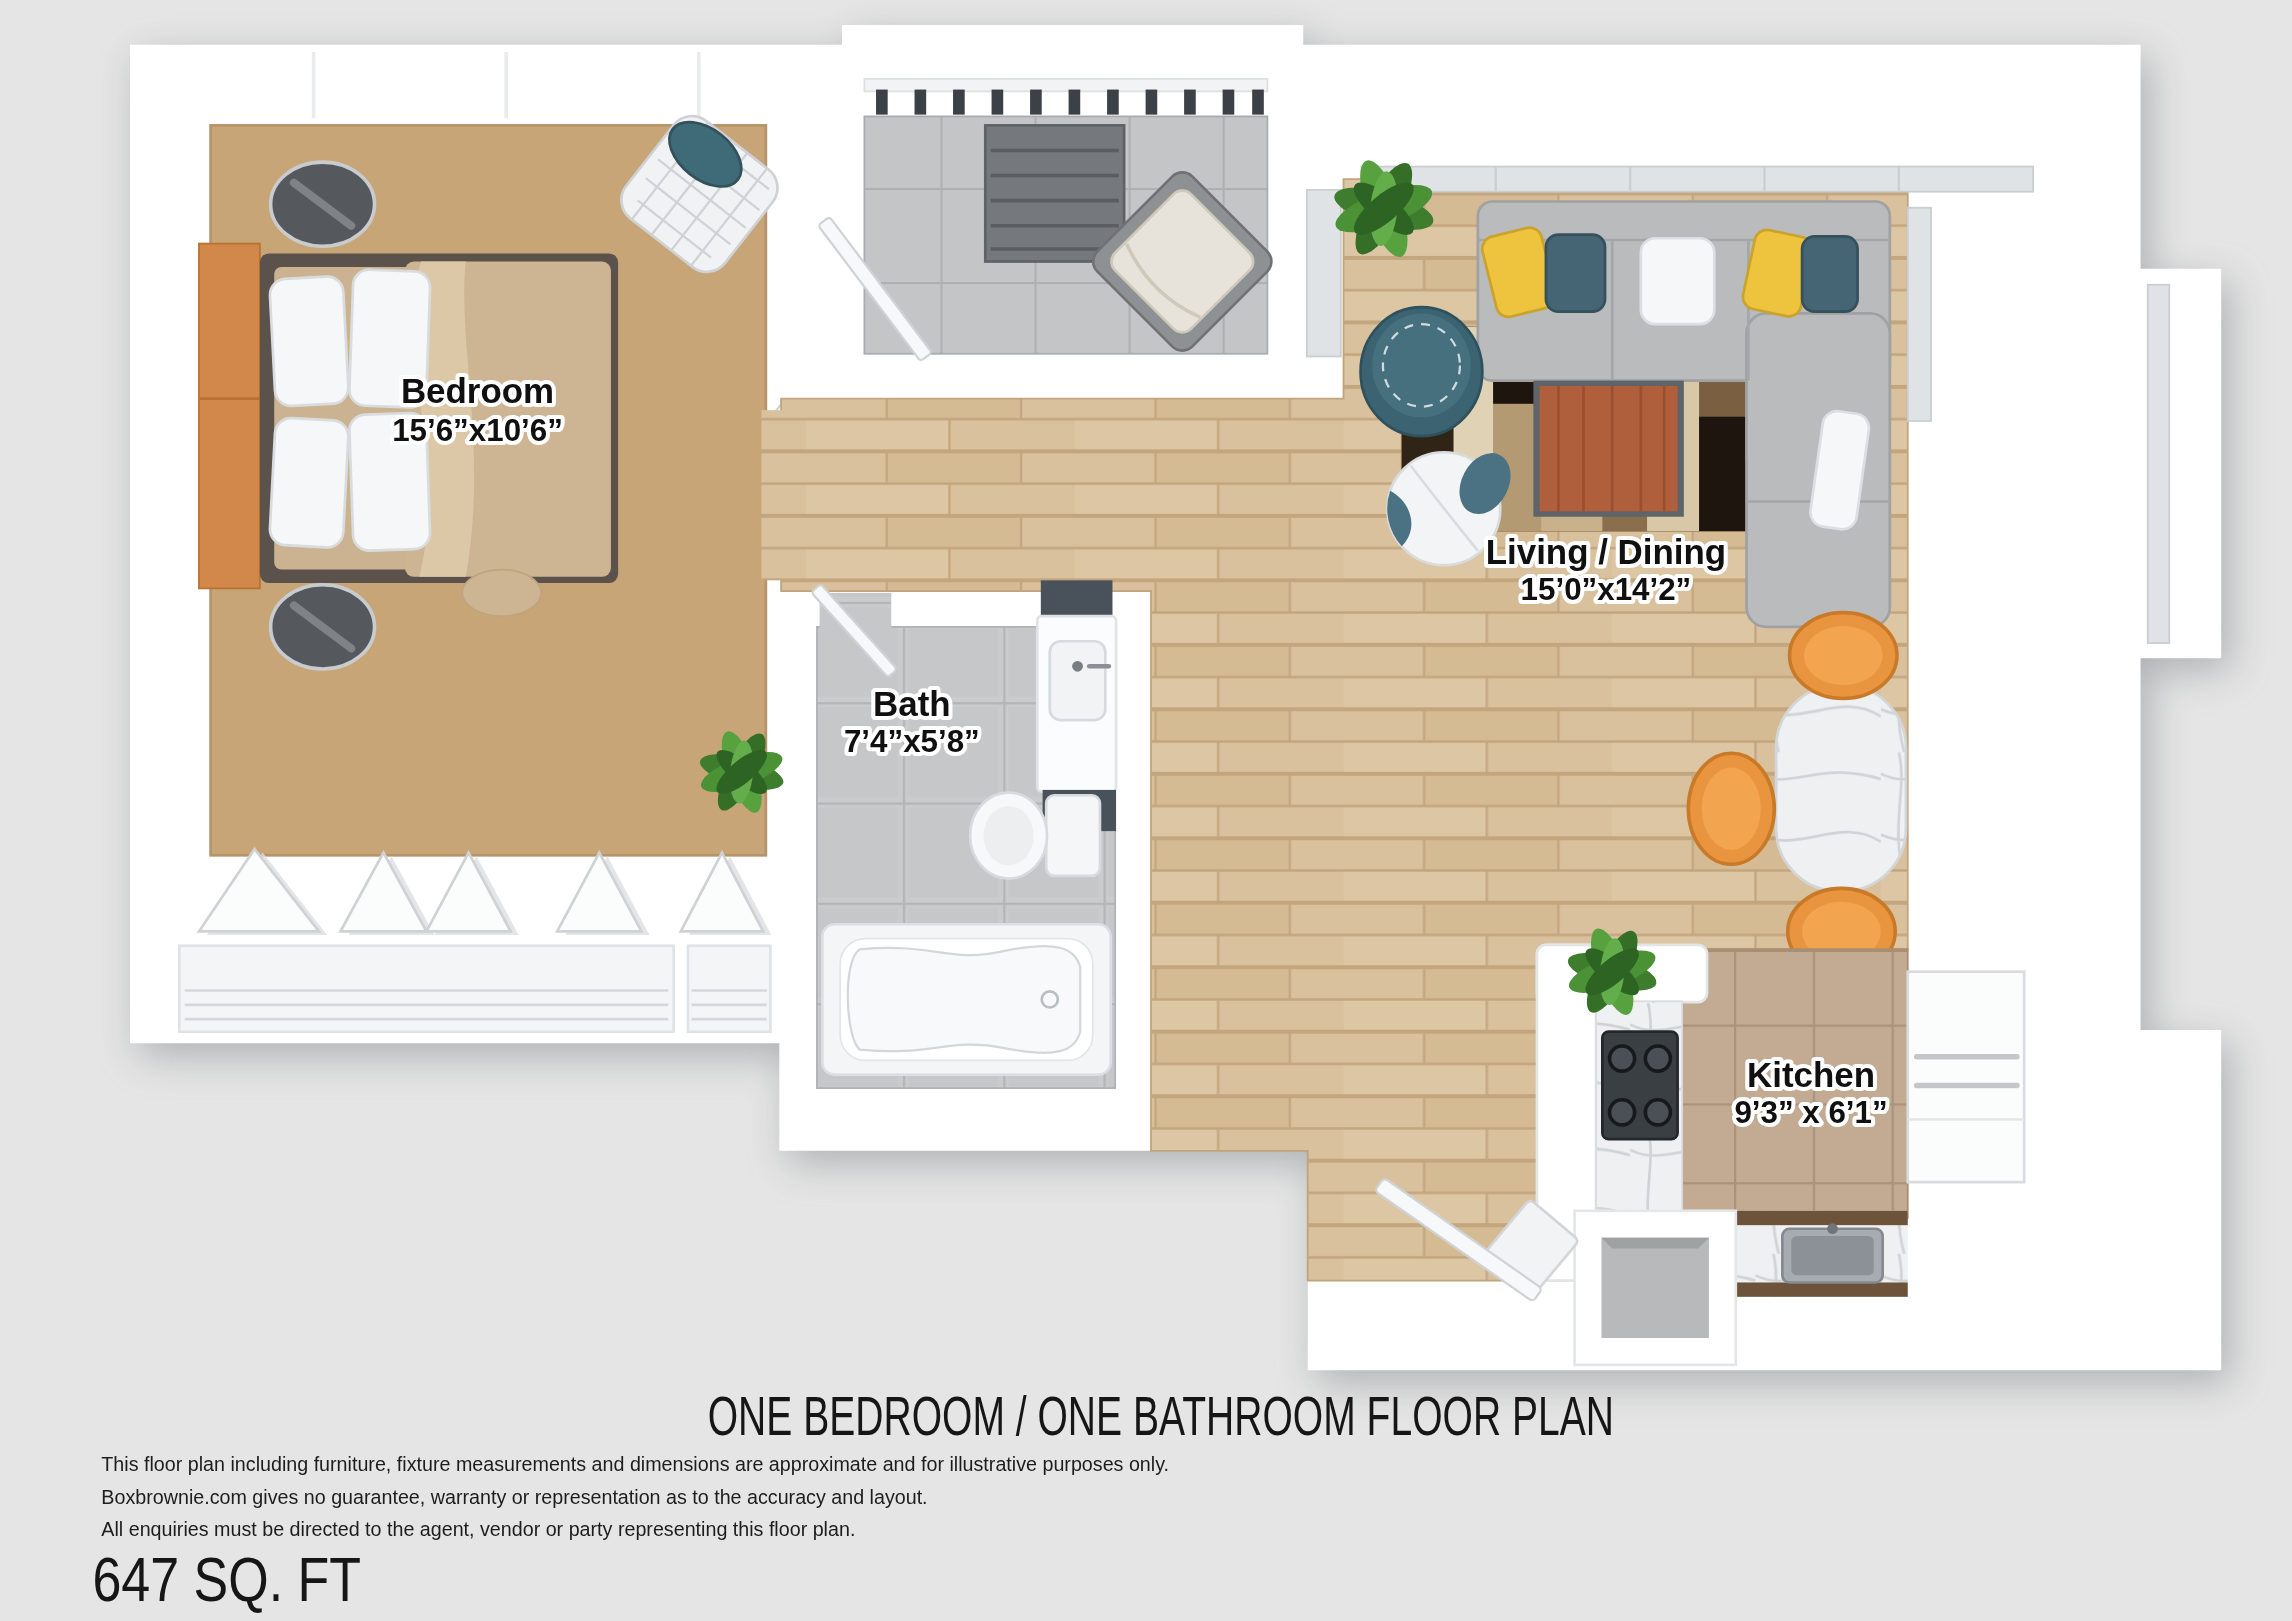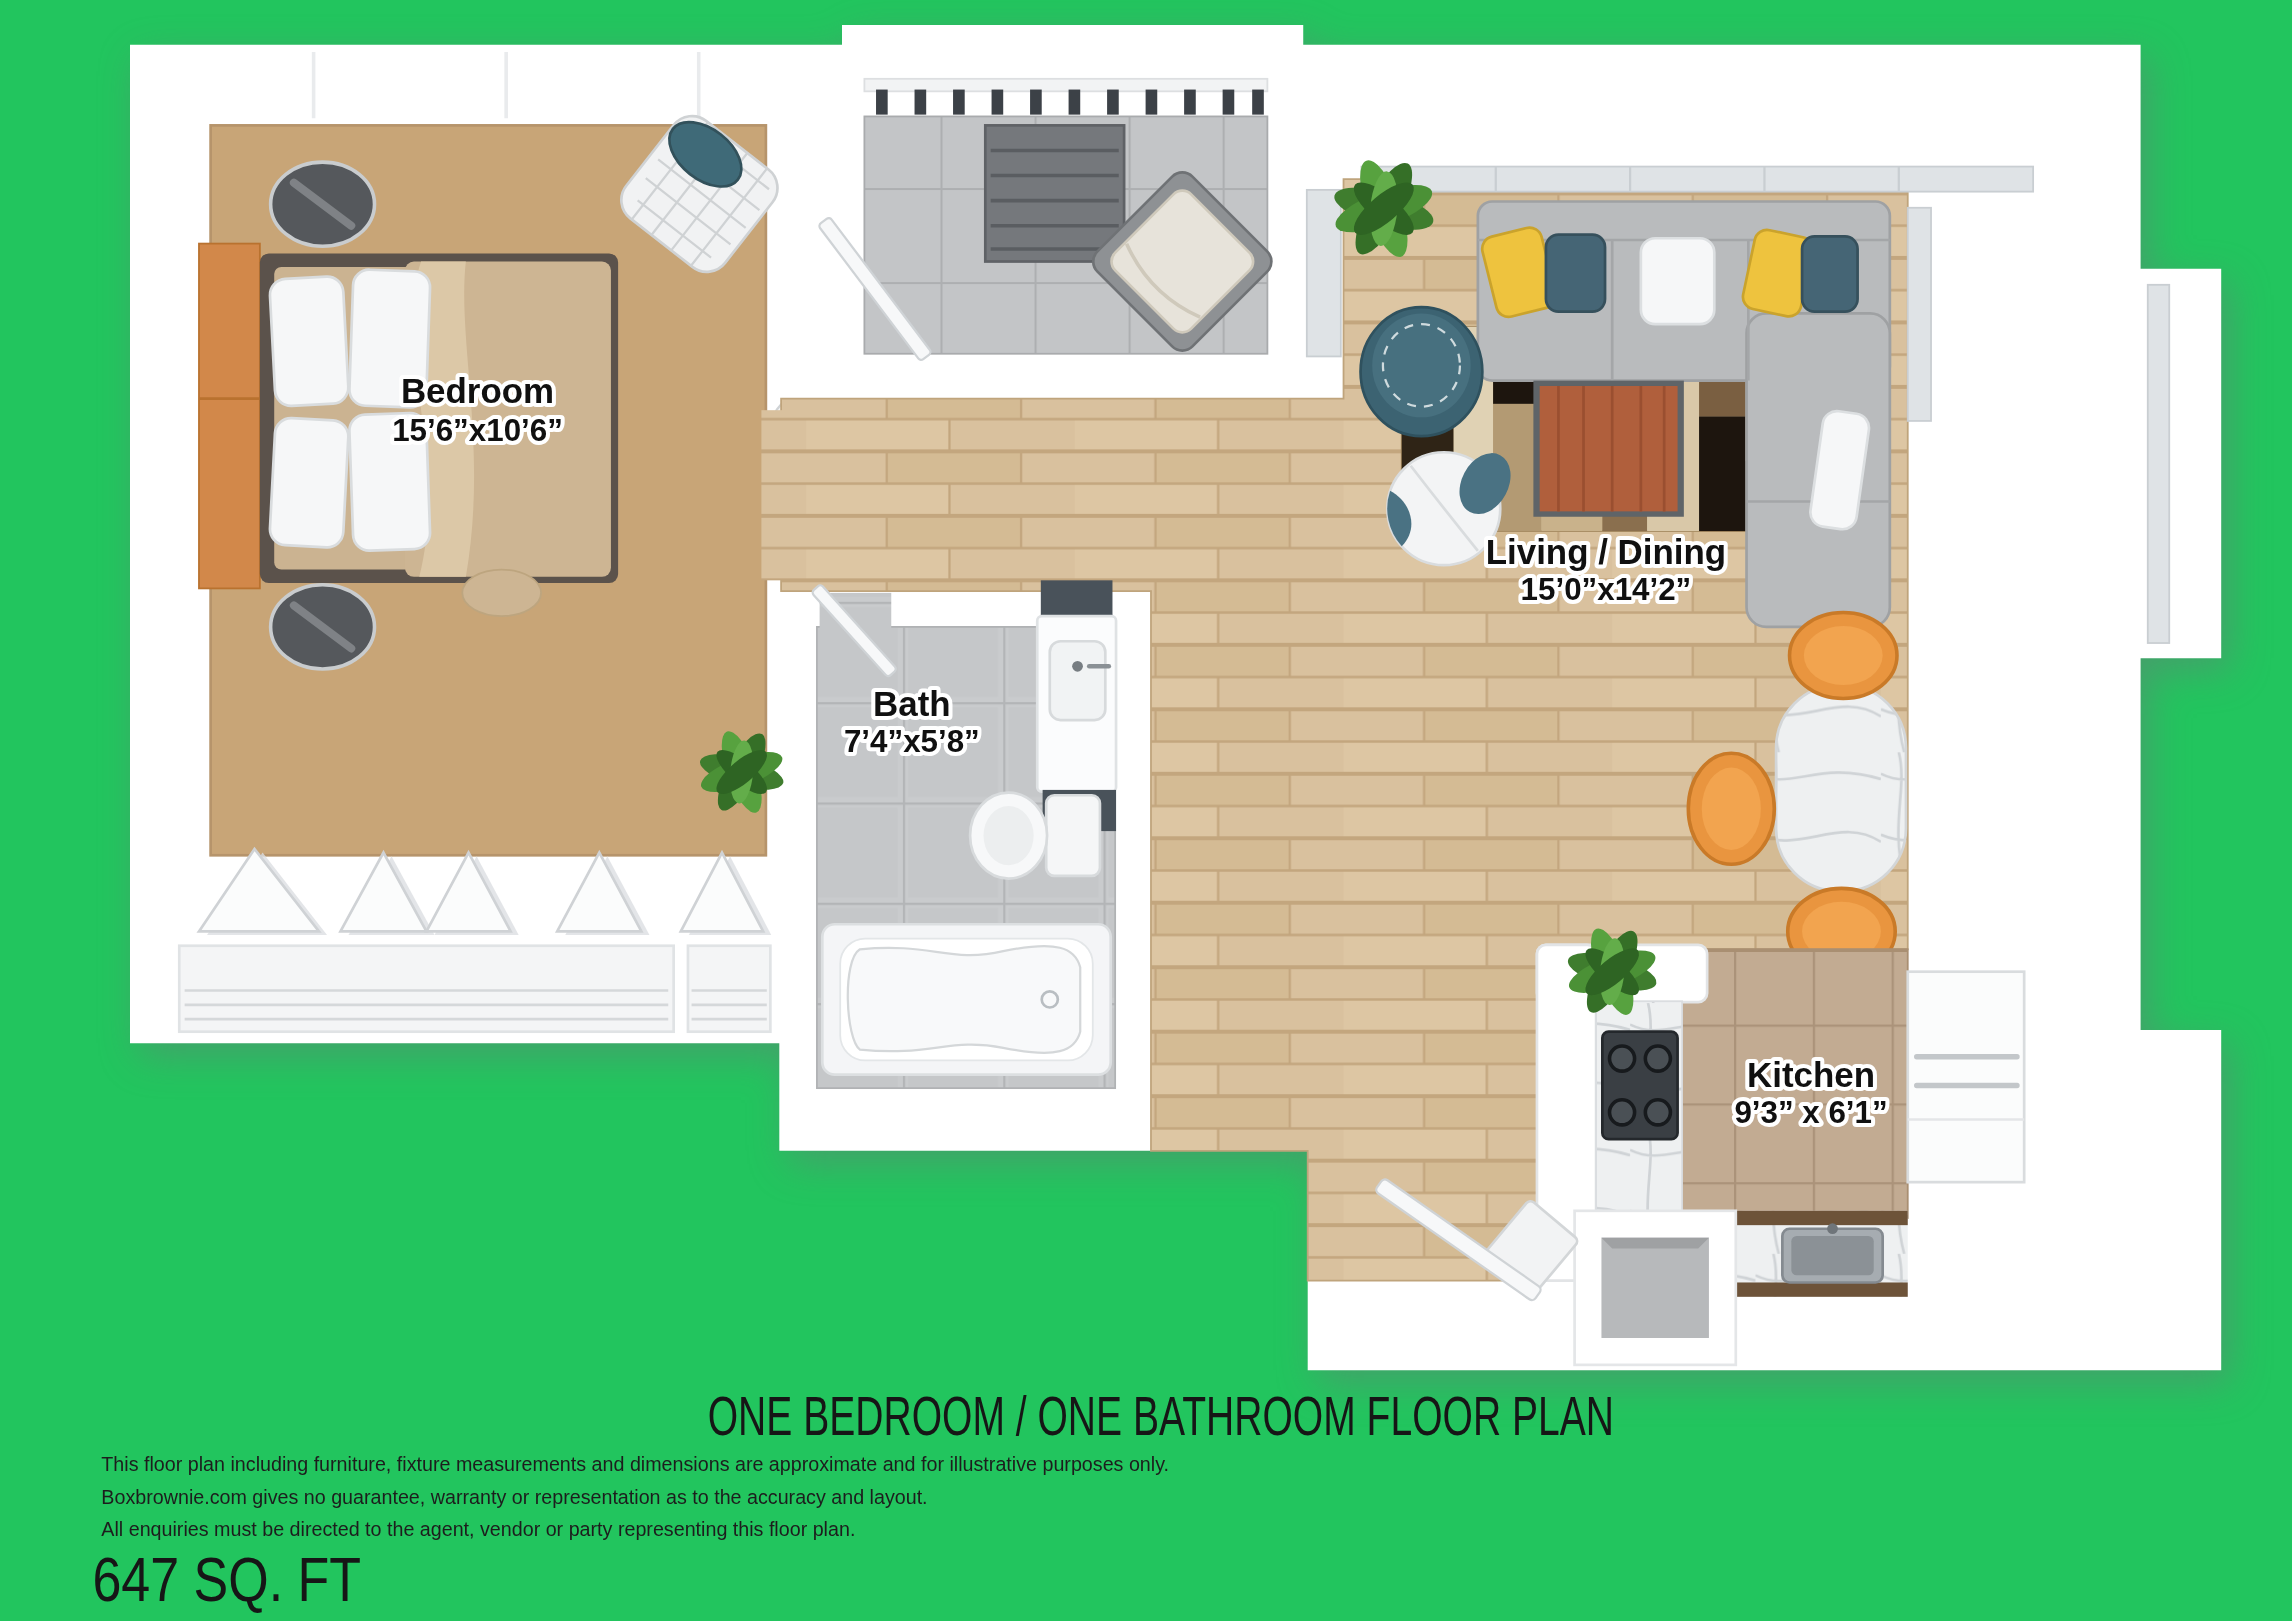--- a/index.html
+++ b/index.html
@@ -1,16 +1,16 @@
 <!DOCTYPE html>
 <html style="font-size:14.3px"><head>
 <meta charset="utf-8">
 <style>
   html,body{margin:0;padding:0;background:#ffffff;}
-  .canvas{position:relative;width:2293px;height:1621px;background:#22c55e;overflow:hidden;
+  .canvas{position:relative;width:2293px;height:1621px;background:#e5e5e5;overflow:hidden;
           font-family:"Liberation Sans", sans-serif;}
   svg{display:block}
   .footprint{filter:drop-shadow(10px 14px 22px rgba(110,115,122,.45));}
   text{font-family:"Liberation Sans", sans-serif;}
   .room-label{font-weight:bold;fill:#101010;stroke:#ffffff;stroke-width:9px;paint-order:stroke;
               stroke-linejoin:round;text-anchor:middle;}
   .room-name{font-size:39px;}
   .room-dims{font-size:35px;}
   .title-text{font-size:62px;fill:#161616;}
   .disclaimer-text{font-size:22px;fill:#1d1d1d;}

